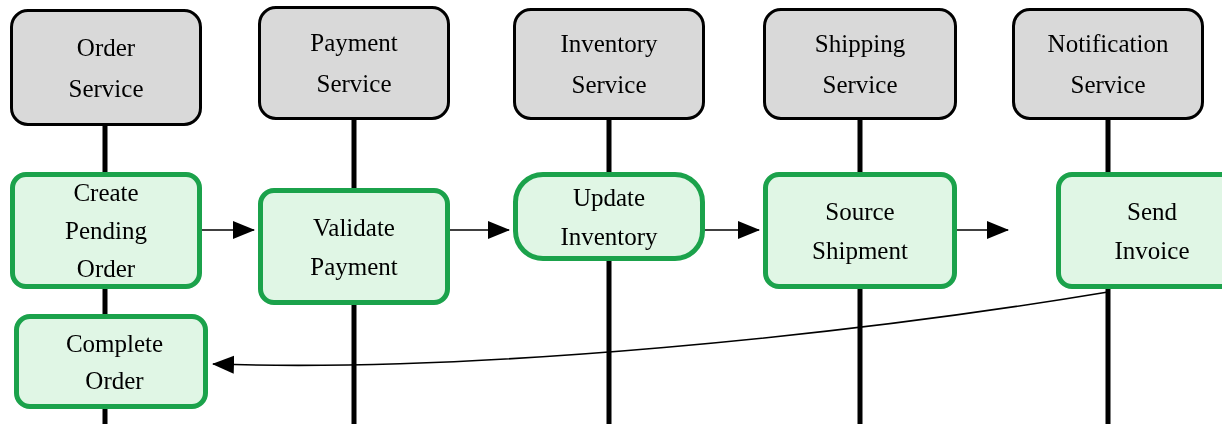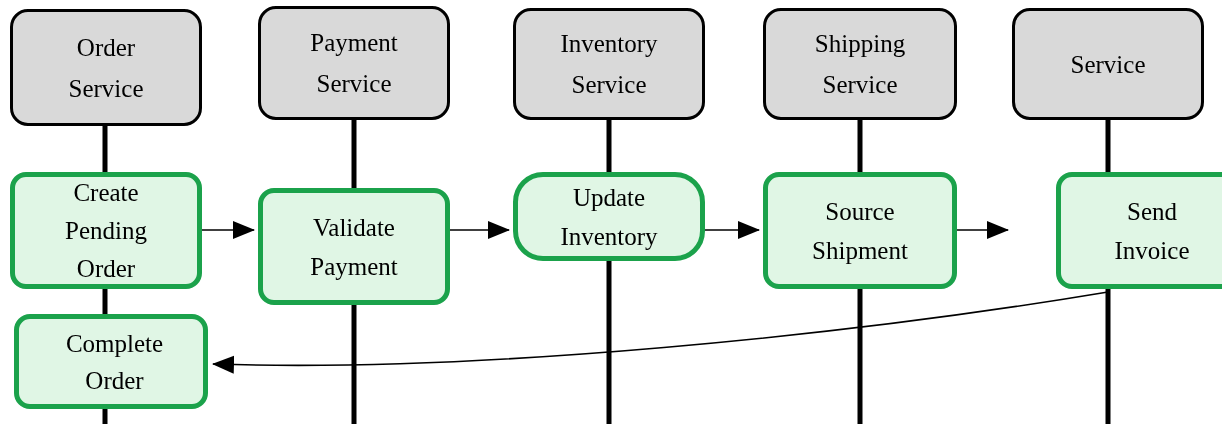--- a/index.html
+++ b/index.html
@@ -78,20 +78,21 @@
   </div>
   <div class="box service" style="left:513px;top:8px;width:192px;height:112px;">
     <span>Inventory</span>
     <span>Service</span>
   </div>
   <div class="box service" style="left:763px;top:8px;width:194px;height:112px;">
     <span>Shipping</span>
     <span>Service</span>
   </div>
   <div class="box service" style="left:1012px;top:8px;width:192px;height:112px;">
+    <span>Notification</span>
     <span>Service</span>
   </div>
 
   <div class="box step" style="left:10px;top:172px;width:192px;height:117px;line-height:38px;">
     <span>Create</span>
     <span>Pending</span>
     <span>Order</span>
   </div>
   <div class="box step" style="left:258px;top:172px;width:192px;height:117px;margin-top:16px;">
     <span>Validate</span>

